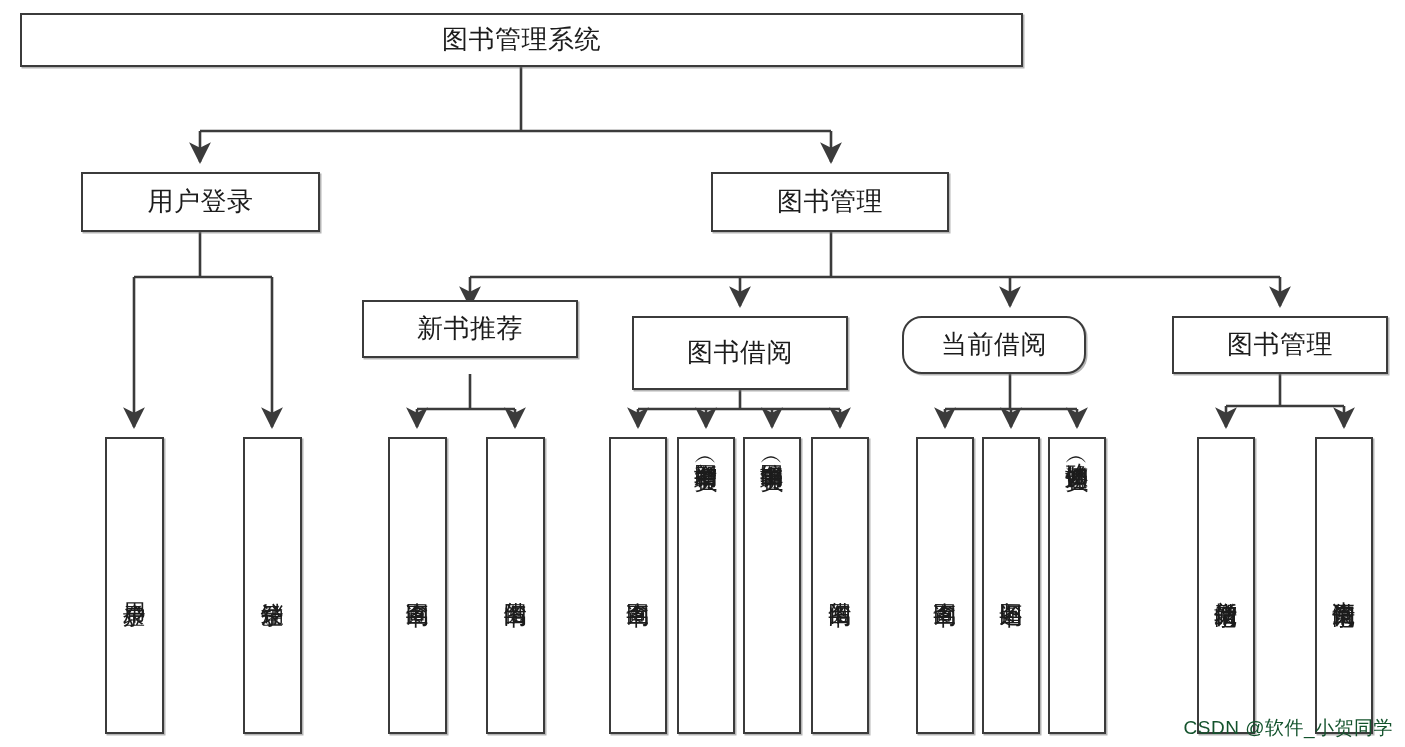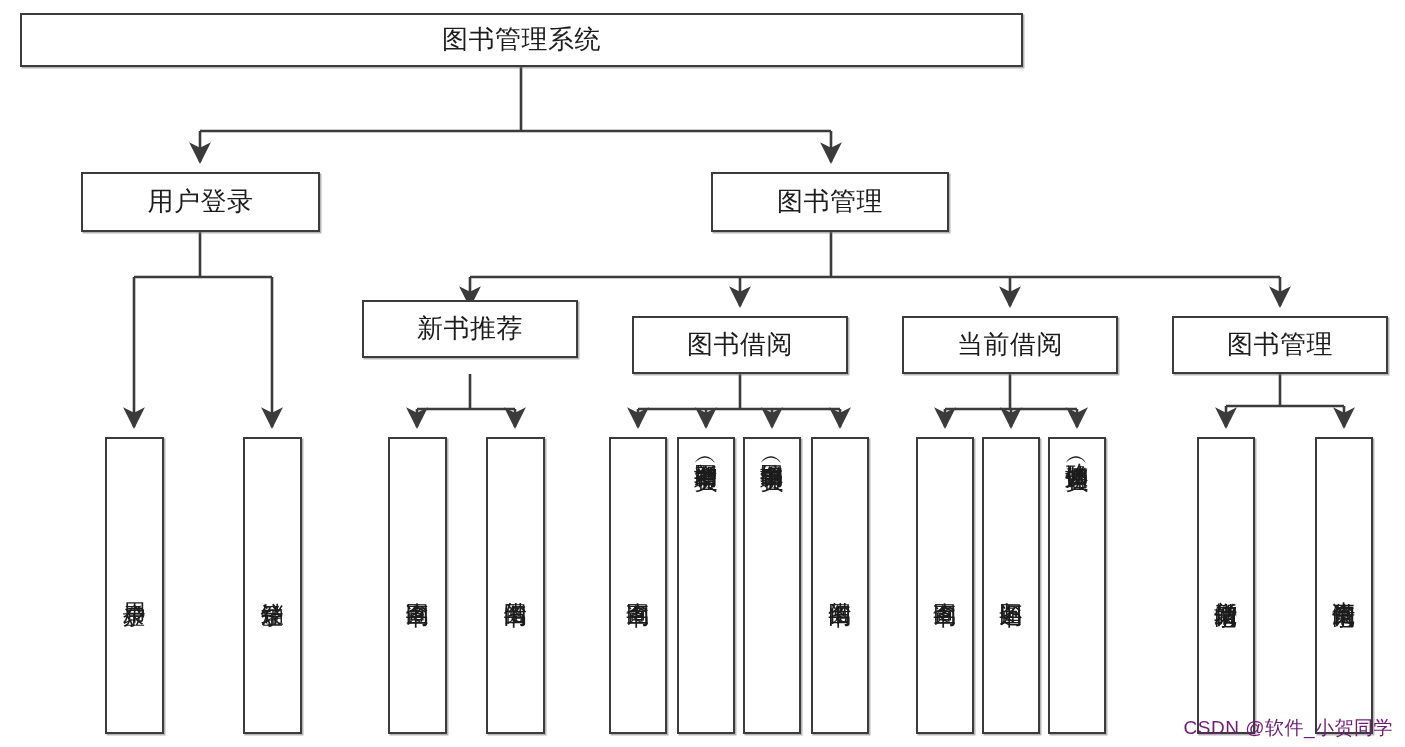--- a/index.html
+++ b/index.html
@@ -60,21 +60,21 @@
   }
   .node.leaf.centered {
     align-items: center;
     padding-top: 0;
   }
   #watermark {
     position: absolute;
     right: 12px;
     bottom: 6px;
     font-size: 19px;
-    color: #701a75;
+    color: #14532d;
     letter-spacing: 0.5px;
     white-space: nowrap;
   }
 </style>
 </head>
 <body>
 
 <div id="canvas">
 
   <svg id="edges" viewBox="0 0 1405 747">
@@ -134,24 +134,24 @@
   <div class="node" style="left: 81px; top: 172px; width: 239px; height: 60px;">
     <span class="label">用户登录</span>
   </div>
   <div class="node" style="left: 711px; top: 172px; width: 238px; height: 60px;">
     <span class="label">图书管理</span>
   </div>
 
   <div class="node" style="left: 362px; top: 300px; width: 216px; height: 58px;">
     <span class="label">新书推荐</span>
   </div>
-  <div class="node" style="left: 632px; top: 316px; width: 216px; height: 58px;">
+  <div class="node" style="left: 632px; top: 316px; width: 216px; height: 74px;">
     <span class="label">图书借阅</span>
   </div>
-  <div class="node" style="left: 902px; top: 316px; width: 216px; height: 58px;">
+  <div class="node" style="left: 902px; top: 316px; width: 184px; height: 58px; border-radius: 20px;">
     <span class="label">当前借阅</span>
   </div>
   <div class="node" style="left: 1172px; top: 316px; width: 216px; height: 58px;">
     <span class="label">图书管理</span>
   </div>
 
   <div class="node leaf centered" style="left: 105px; top: 437px; width: 59px; height: 297px;">
     <span class="label">用户登录</span>
   </div>
   <div class="node leaf centered" style="left: 243px; top: 437px; width: 59px; height: 297px;">

